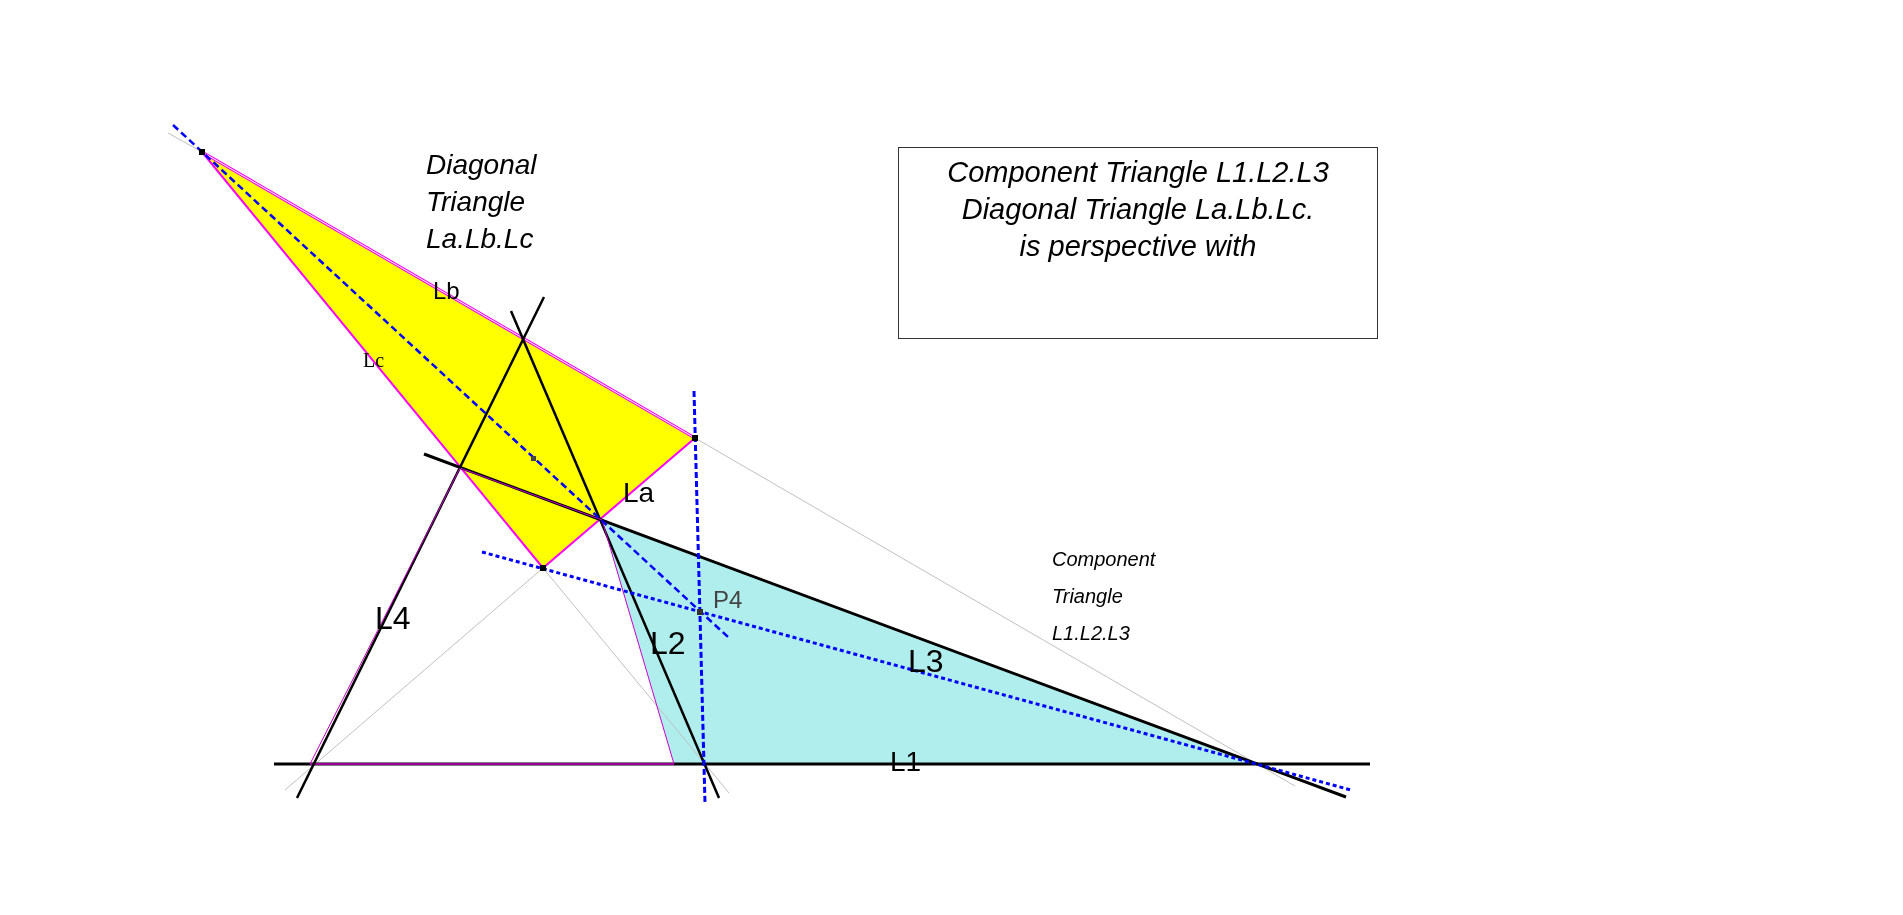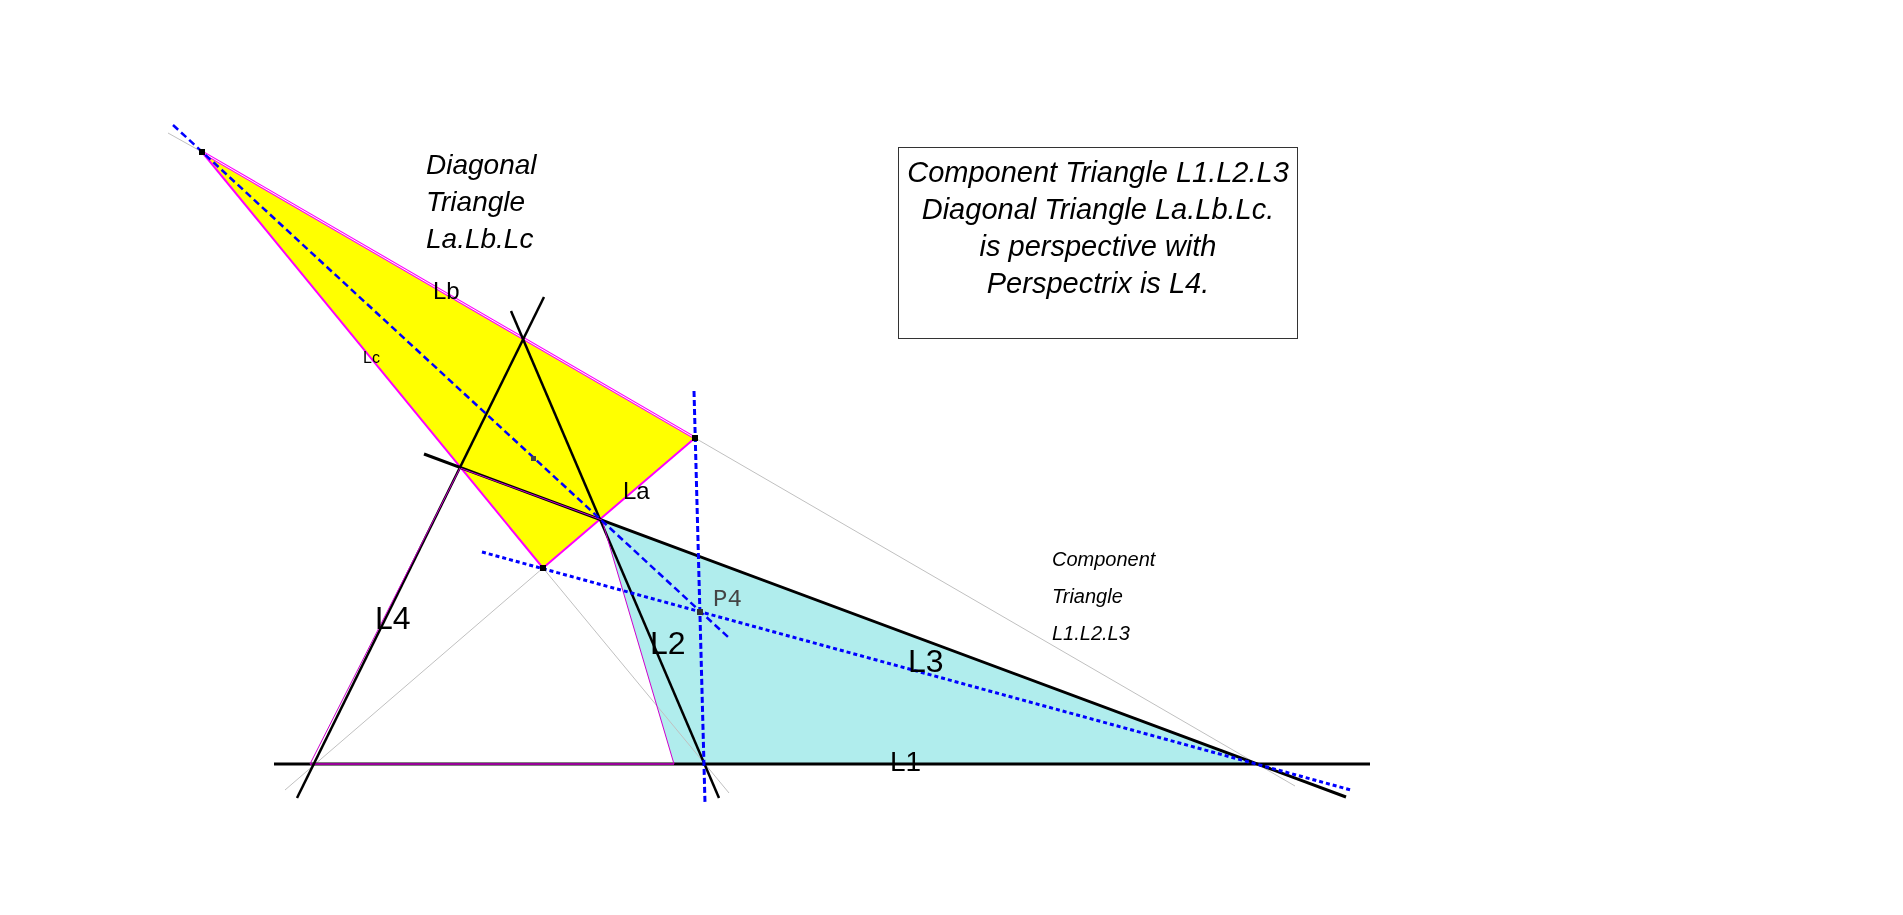--- a/index.html
+++ b/index.html
@@ -1,20 +1,20 @@
 <!DOCTYPE html>
 <html><head>
 <meta charset="utf-8">
 <style>
   html, body { margin:0; padding:0; background:#ffffff; }
   body { width:1903px; height:915px; position:relative; overflow:hidden; font-family:"Liberation Sans", sans-serif; }
   #canvas { position:absolute; left:0; top:0; }
   .lbl { position:absolute; color:#000; white-space:nowrap; line-height:1; }
   .ital { font-style:italic; }
-  .info-box { position:absolute; left:898px; top:147px; width:400px; height:192px; border:1px solid #333; background:#fff; box-sizing:border-box; text-align:center; font-style:italic; font-size:29px; padding-top:6px; }
+  .info-box { position:absolute; left:898px; top:147px; width:480px; height:192px; border:1px solid #333; background:#fff; box-sizing:border-box; text-align:center; font-style:italic; font-size:29px; padding-top:6px; }
   .info-box div { line-height:37px; }
   .multi div { line-height:37px;margin-left:40px; }
 </style>
 </head>
 <body>
 
 <svg id="canvas" width="1903" height="915" viewBox="0 0 1903 915">
 
   <polygon points="602,520 674,764 1258,764" fill="#b0eded"></polygon>
   <polygon points="202,152 695,438 543,568" fill="#ffff00"></polygon>
@@ -58,23 +58,22 @@
 <div class="lbl ital multi" style="left:1012px;top:541px;font-size:20px;">
   <div>Component</div>
   <div>Triangle</div>
   <div>L1.L2.L3</div>
 </div>
 
 <div class="info-box">
   <div>Component Triangle L1.L2.L3</div>
   <div>Diagonal Triangle La.Lb.Lc.</div>
   <div>is perspective with</div>
-  <div>Perspectrix is L4.</div>
 </div>
 
 <div class="lbl" style="left:433px;top:279px;font-size:24px;">Lb</div>
-<div class="lbl" style="left:363px;top:350px;font-size:16px;">Lc</div>
-<div class="lbl" style="left:623px;top:479px;font-size:24px;">La</div>
+<div class="lbl" style="left:363px;top:350px;font-size:20px;font-family:Liberation Serif, serif;">Lc</div>
+<div class="lbl" style="left:623px;top:479px;font-size:28px;">La</div>
 <div class="lbl" style="left:375px;top:594px;font-size:32px;margin-top:8px;">L4</div>
 <div class="lbl" style="left:640px;top:627px;font-size:32px;margin-left:10px;">L2</div>
 <div class="lbl" style="left:908px;top:603px;font-size:32px;margin-top:42px;">L3</div>
 <div class="lbl" style="left:890px;top:748px;font-size:28px;">L1</div>
-<div class="lbl" style="left:713px;top:588px;font-size:24px;color:#444;font-family:Liberation Mono, monospace;">P4</div>
+<div class="lbl" style="left:713px;top:588px;font-size:24px;color:#444;">P4</div>
 
 </body></html>

